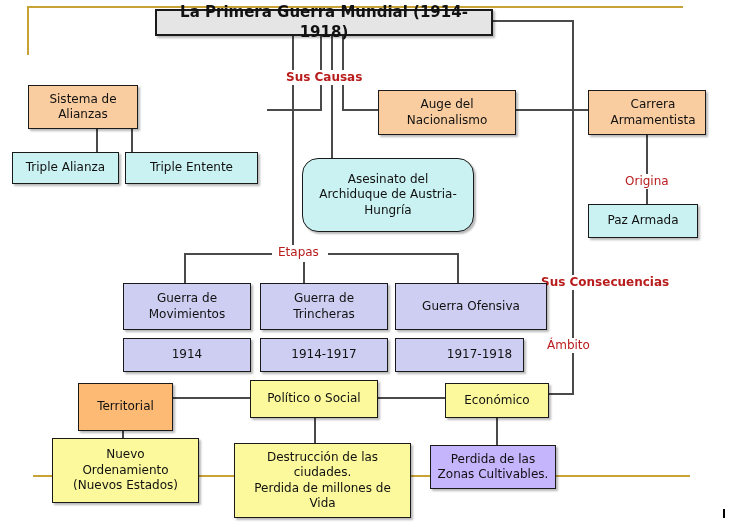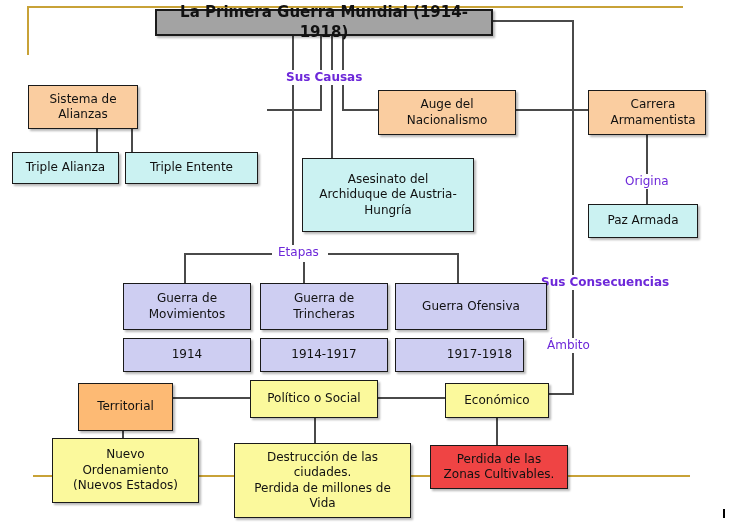--- a/index.html
+++ b/index.html
@@ -31,21 +31,21 @@
   }
   .title-box {
     border-width:2px;
     font-size:15px; font-weight:bold;
   }
   .clabel {
     position:absolute;
     background:#ffffff;
     padding:0 3px;
     font-size:12px; line-height:15px;
-    color:#6d28d9;
+    color:#b91c1c;
     white-space:nowrap;
   }
   .clabel.bold { font-weight:bold; }
   .cursor-mark {
     position:absolute;
     width:2px; height:9px;
     background:#000;
   }
 </style>
 </head>
@@ -85,32 +85,32 @@
   <div class="vline conn" style="left: 122px; top: 417px; height: 22px; background-color: rgb(74, 74, 74);"></div>
   <div class="vline conn" style="left: 314px; top: 417px; height: 27px; background-color: rgb(74, 74, 74);"></div>
   <div class="vline conn" style="left: 496px; top: 417px; height: 29px; background-color: rgb(74, 74, 74);"></div>
 
   <div class="clabel bold" style="left:283px; top:70px;">Sus Causas</div>
   <div class="clabel" style="left:275px; top:245px;">Etapas</div>
   <div class="clabel" style="left:622px; top:160px;margin-top:14px;">Origina</div>
   <div class="clabel bold" style="left:538px; top:275px;">Sus Consecuencias</div>
   <div class="clabel" style="left:544px; top:338px;">Ámbito</div>
 
-  <div class="box title-box" style="left: 155px; top: 9px; width: 338px; height: 27px; background-color: #a3a3a3; text-align: center;">La Primera Guerra Mundial (1914-1918)</div>
+  <div class="box title-box" style="left: 155px; top: 9px; width: 338px; height: 27px; background-color: #e5e5e5; text-align: center;">La Primera Guerra Mundial (1914-1918)</div>
 
   <div class="box" style="left: 28px; top: 85px; width: 110px; height: 44px; background-color: rgb(250, 205, 160);">Sistema de
 Alianzas</div>
   <div class="box" style="left: 378px; top: 90px; width: 138px; height: 45px; background-color: rgb(250, 205, 160);">Auge del
 Nacionalismo</div>
   <div class="box" style="left: 588px; top: 90px; width: 118px; height: 45px; background-color: rgb(250, 205, 160); padding-left: 12px;">Carrera
 Armamentista</div>
 
   <div class="box" style="left: 12px; top: 152px; width: 107px; height: 32px; background-color: rgb(203, 242, 242);">Triple Alianza</div>
   <div class="box" style="left: 125px; top: 152px; width: 133px; height: 32px; background-color: rgb(203, 242, 242);">Triple Entente</div>
-  <div class="box" style="left: 302px; top: 158px; width: 172px; height: 74px; background-color: rgb(203, 242, 242);">Asesinato del
+  <div class="box" style="left: 302px; top: 158px; width: 172px; height: 74px; background-color: rgb(203, 242, 242); border-radius: 16px;">Asesinato del
 Archiduque de Austria-
 Hungría</div>
   <div class="box" style="left: 588px; top: 204px; width: 110px; height: 34px; background-color: rgb(203, 242, 242);">Paz Armada</div>
 
   <div class="box" style="left: 123px; top: 283px; width: 128px; height: 47px; background-color: rgb(206, 206, 242);">Guerra de
 Movimientos</div>
   <div class="box" style="left: 260px; top: 283px; width: 128px; height: 47px; background-color: rgb(206, 206, 242);">Guerra de
 Trincheras</div>
   <div class="box" style="left: 395px; top: 283px; width: 152px; height: 47px; background-color: rgb(206, 206, 242);">Guerra Ofensiva</div>
   <div class="box" style="left: 123px; top: 338px; width: 128px; height: 34px; background-color: rgb(206, 206, 242);">1914</div>
@@ -120,18 +120,18 @@
   <div class="box" style="left: 78px; top: 383px; width: 95px; height: 48px; background-color: #fdba74;">Territorial</div>
   <div class="box" style="left: 250px; top: 380px; width: 128px; height: 38px; background-color: rgb(251, 249, 156);">Político o Social</div>
   <div class="box" style="left: 445px; top: 383px; width: 104px; height: 35px; background-color: rgb(251, 249, 156);">Económico</div>
   <div class="box" style="left: 52px; top: 438px; width: 147px; height: 65px; background-color: rgb(251, 249, 156);">Nuevo
 Ordenamiento
 (Nuevos Estados)</div>
   <div class="box" style="left: 234px; top: 443px; width: 177px; height: 75px; background-color: rgb(251, 249, 156);">Destrucción de las
 ciudades.
 Perdida de millones de
 Vida</div>
-  <div class="box" style="left: 430px; top: 445px; width: 138px; height: 44px; background-color: #ef4444;">Perdida de las
+  <div class="box" style="left: 430px; top: 445px; width: 126px; height: 44px; background-color: #c4b5fd;">Perdida de las
 Zonas Cultivables.</div>
 
   <div class="cursor-mark" style="left:723px; top:509px;"></div>
 
 </div>
 
 </body></html>

